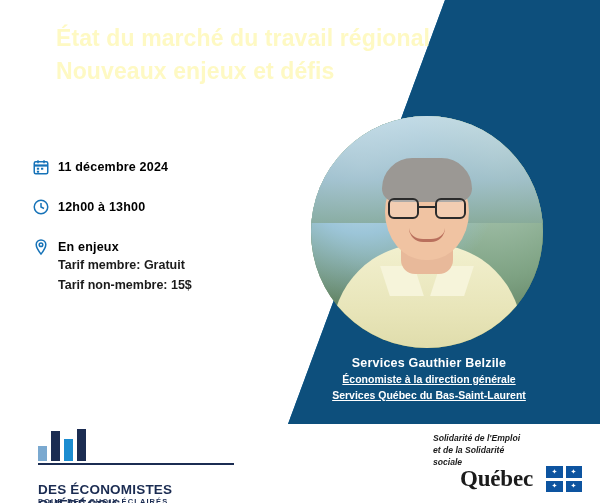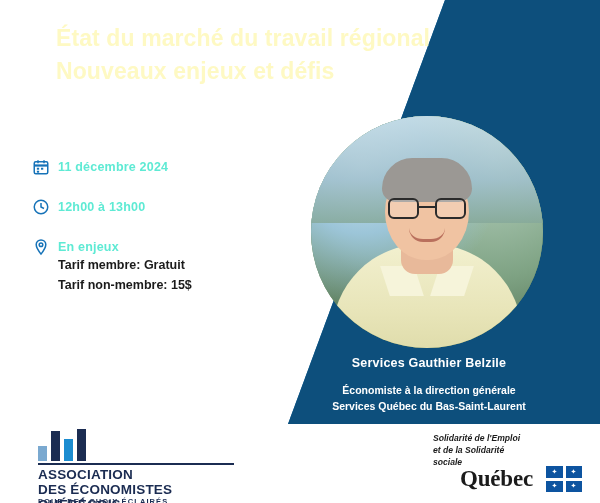--- a/index.html
+++ b/index.html
@@ -73,21 +73,21 @@
     width: 34px;
     flex: 0 0 34px;
     display: flex;
     align-items: center;
     justify-content: center;
     color: #1773b8;
   }
   .info-txt {
     font-size: 12.5px;
     font-weight: bold;
-    color: #5eead4;
+    color: #000000;
     letter-spacing: .2px;
   }
   .tarifs {
     position: absolute;
     left: 58px; top: 255px;
     font-size: 12.5px;
     font-weight: bold;
     color: #1b1b1b;
     line-height: 1.62;
   }
@@ -192,24 +192,25 @@
     width: 258px;
     text-align: center;
     color: #ffffff;
   }
   .speaker-name {
     font-size: 12.5px;
     font-weight: bold;
     letter-spacing: .2px;
   }
   .speaker-role {
-    margin-top: 13px;
+    margin-top: 2px;
     font-size: 10.5px;
     font-weight: bold;
     line-height: 1.5;
+    text-decoration: underline;
   }
 
   
   .footer {
     position: absolute;
     left: 0; top: 424px;
     width: 600px; height: 79px;
     background: #ffffff;
   }
   .aeq-logo {
@@ -375,21 +376,20 @@
 <div class="footer">
 
   <div class="aeq-logo">
     <div class="bars">
       <i></i>
         <i></i>
         <i></i>
         <i></i>
     </div>
     <div class="aeq-rule"></div>
-    <div class="aeq-l1">ASSOCIATION</div>
     <div class="aeq-l2">DES ÉCONOMISTES QUÉBÉCOIS</div>
     <div class="aeq-l3">POUR DES CHOIX ÉCLAIRÉS</div>
   </div>
 
   <div class="qc">
     <div class="qc-min">
       <div>Solidarité de l'Emploi</div>
       <div>et de la Solidarité</div>
       <div>sociale</div>
     </div>

